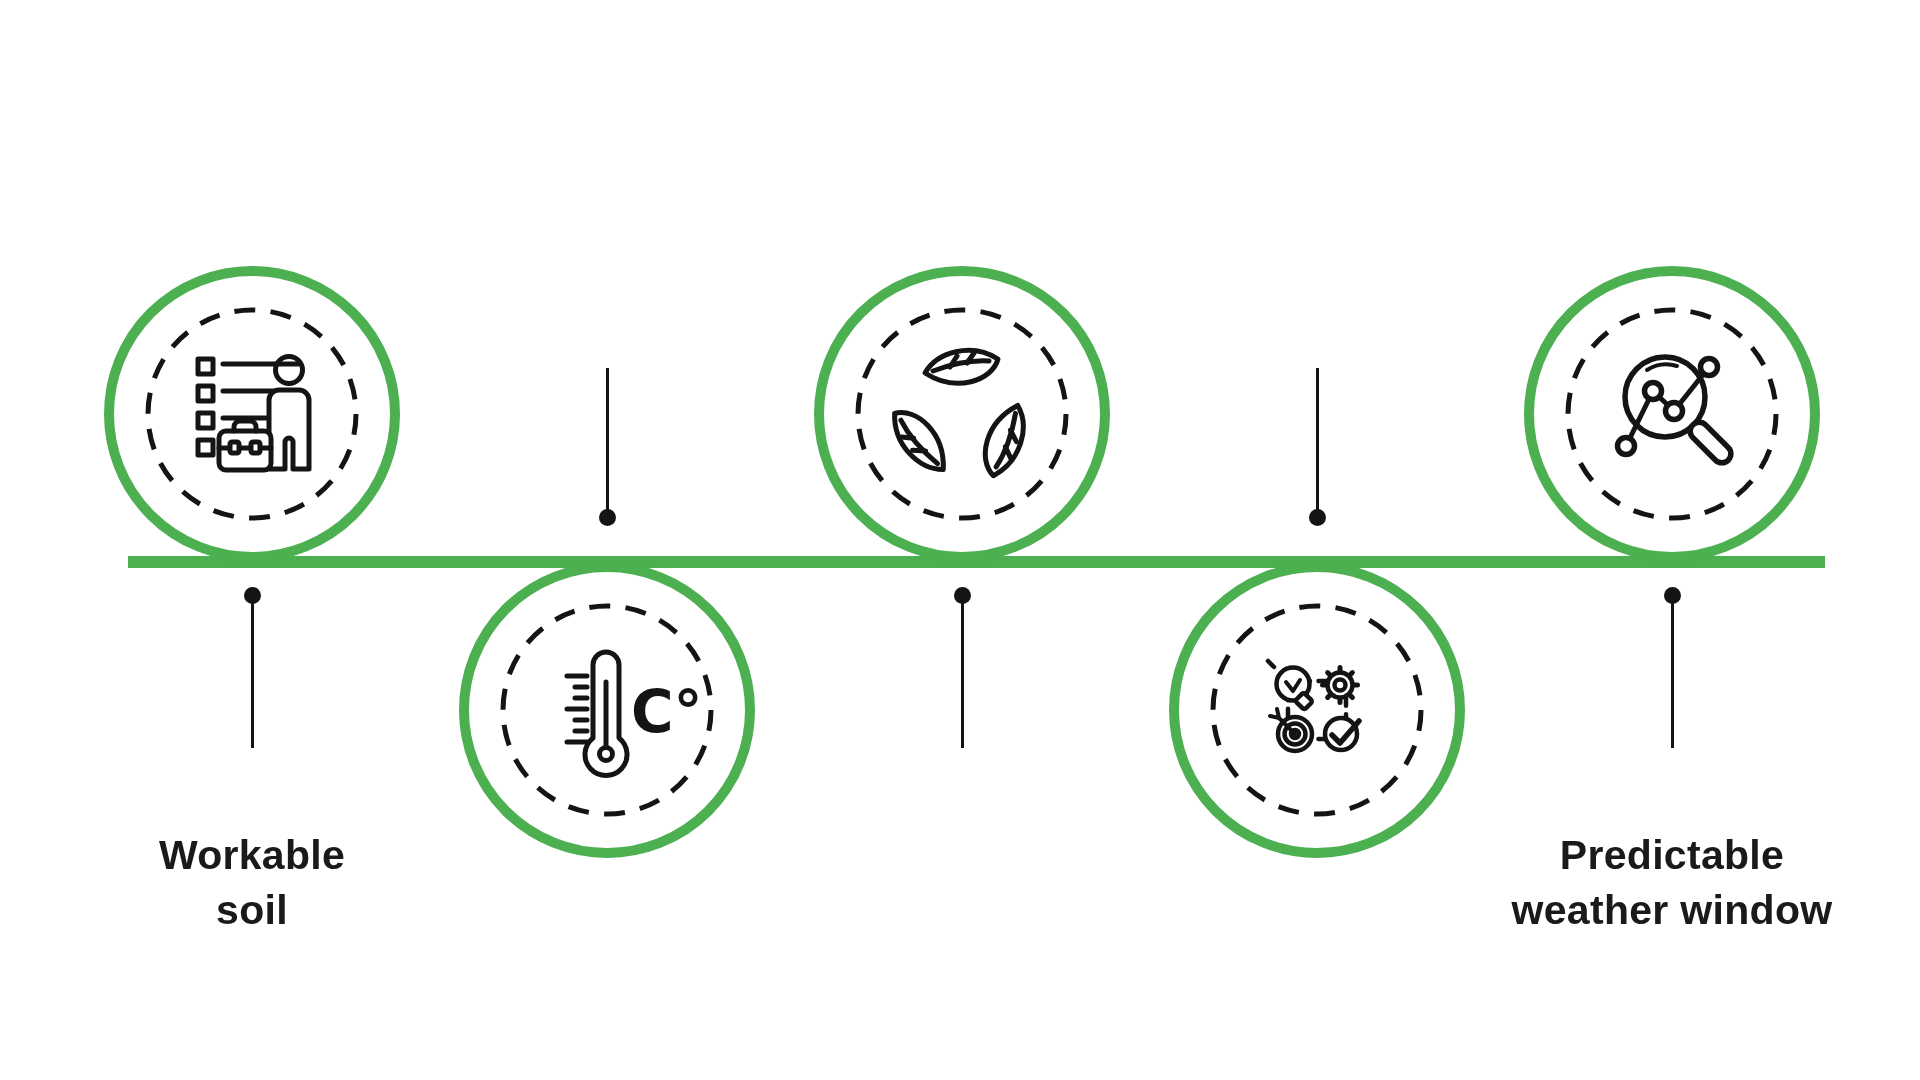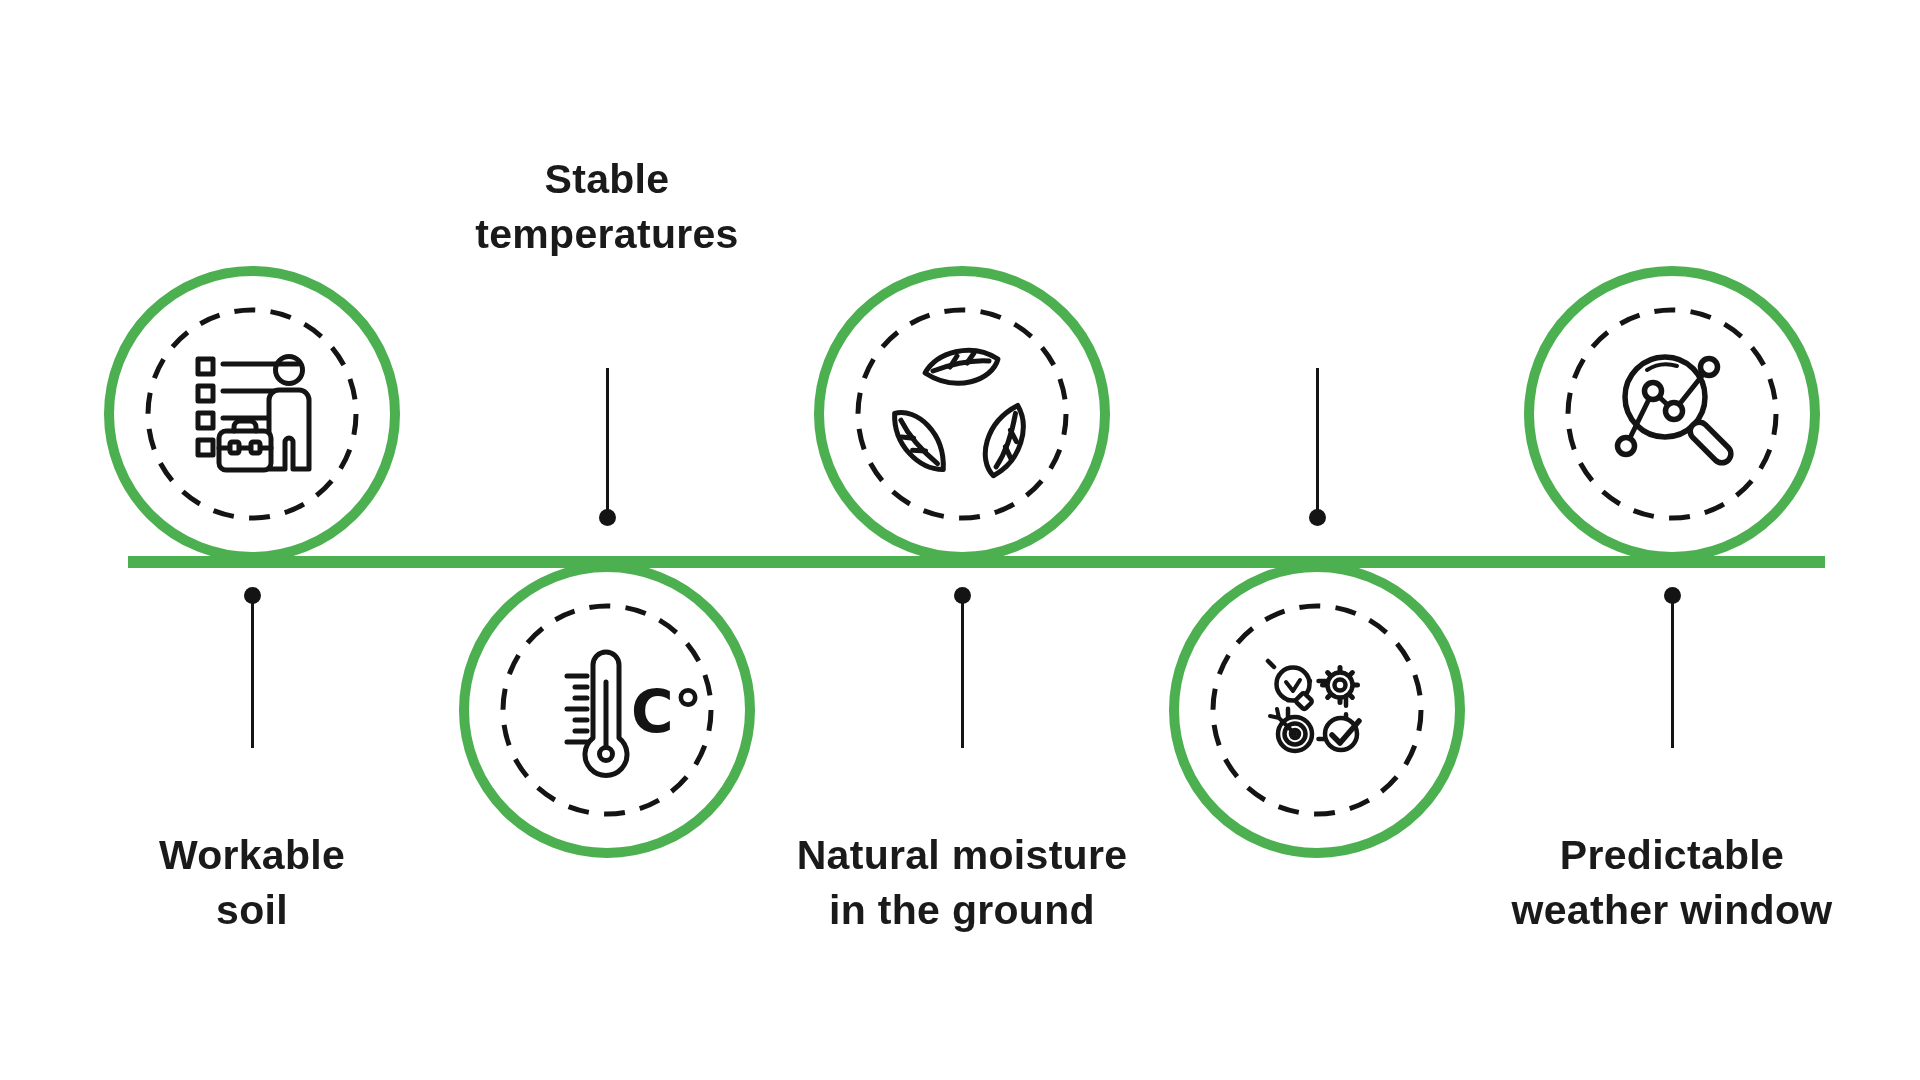--- a/index.html
+++ b/index.html
@@ -64,22 +64,20 @@
       <path d="M117 184 H169"></path>
       <rect x="128" y="178" width="9" height="11" rx="2" fill="#ffffff"></rect>
       <rect x="149" y="178" width="9" height="11" rx="2" fill="#ffffff"></rect>
     </g>
   </svg>
   <div class="connector-dot" style="left:243.5px; top:586.5px;"></div>
   <div class="connector-line" style="left:250.5px; top:595px; height:153px;"></div>
   <div class="milestone-label" style="left:-8px; top:828px;">Workable
 soil</div>
 
-  <div class="milestone-label" style="left:347px; top:152px;">Stable
-temperatures</div>
   <div class="connector-line" style="left:605.5px; top:368px; height:149px;"></div>
   <div class="connector-dot" style="left:598.5px; top:508.5px;"></div>
   <svg class="circle-svg" style="left:457px; top:560px;" viewBox="0 0 300 300">
     <circle cx="150" cy="150" r="143" fill="#ffffff" stroke="#4CAF50" stroke-width="10"></circle>
     <circle cx="150" cy="150" r="104" fill="none" stroke="#141414" stroke-width="5" stroke-dasharray="21 15.3"></circle>
     <g fill="none" stroke="#141414" stroke-width="5" stroke-linecap="round" stroke-linejoin="round">
       <path d="M110 116 h20 M118 127 h12 M118 138 h12 M110 149 h20 M118 160 h12 M118 171 h12 M110 182 h20"></path>
       <path d="M136 178 V105 a13 13 0 0 1 26 0 V178 a21 21 0 1 1 -26 0 Z" fill="#ffffff"></path>
       <path d="M149 122 V186"></path>
       <circle cx="149" cy="194" r="6.5"></circle>
@@ -103,22 +101,20 @@
       </g>
       <g transform="translate(150,152) rotate(240) translate(0,-47)">
         <path d="M-37 4 C -25 -17 9 -27 36 -10 C 30 12 -6 24 -37 4 Z" fill="#ffffff"></path>
         <path d="M-29 2 C -10 -5 10 -9 27 -8"></path>
         <path d="M-12 -2 L -5 -13 M5 -6 L 12 -16"></path>
       </g>
     </g>
   </svg>
   <div class="connector-dot" style="left:953.5px; top:586.5px;"></div>
   <div class="connector-line" style="left:960.5px; top:595px; height:153px;"></div>
-  <div class="milestone-label" style="left:702px; top:828px;">Natural moisture
-in the ground</div>
 
   <div class="connector-line" style="left:1315.5px; top:368px; height:149px;"></div>
   <div class="connector-dot" style="left:1308.5px; top:508.5px;"></div>
   <svg class="circle-svg" style="left:1167px; top:560px;" viewBox="0 0 300 300">
     <circle cx="150" cy="150" r="143" fill="#ffffff" stroke="#4CAF50" stroke-width="10"></circle>
     <circle cx="150" cy="150" r="104" fill="none" stroke="#141414" stroke-width="5" stroke-dasharray="21 15.3"></circle>
     <g fill="none" stroke="#141414" stroke-width="4.5" stroke-linecap="round" stroke-linejoin="round">
       <rect x="121" y="121" width="58" height="58" rx="12" stroke-dasharray="10 8.5"></rect>
       <circle cx="126" cy="124" r="16.5" fill="#ffffff"></circle>
       <path d="M119 122 l7 9 l7 -11" stroke-width="4"></path>

